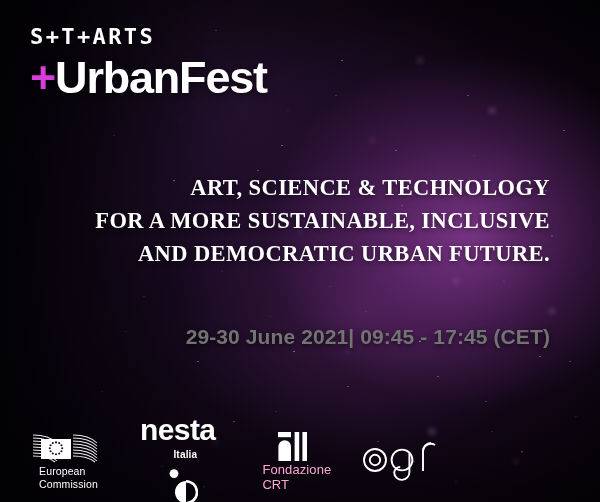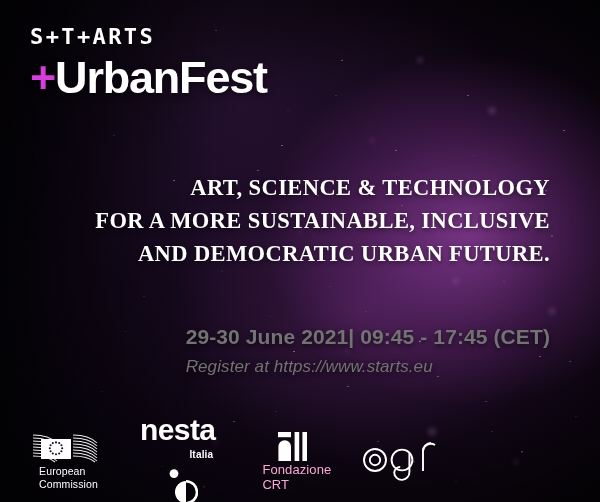--- a/index.html
+++ b/index.html
@@ -193,21 +193,21 @@
     letter-spacing:.1px;
   }
 
   
   #nesta-word{
     color:#fff;font-size:30px;font-weight:bold;line-height:1;
     letter-spacing:-.6px;
   }
   #nesta-italia{
     color:#fff;font-size:10px;font-weight:bold;line-height:1;
-    letter-spacing:.2px;text-align:right;margin-top:5px;margin-right:2px;
+    letter-spacing:.2px;text-align:right;margin-top:5px;margin-right:18px;
   }
   #nesta-mark{margin-left:6px;display:block;}
 
   
   #crt-words{
     margin-left:7px;color:#f9a8d4;font-size:13px;line-height:1.18;
     letter-spacing:.1px;
   }
 
   
@@ -234,21 +234,20 @@
     </div>
 
     <div id="headline">
       <div>ART, SCIENCE &amp; TECHNOLOGY</div>
       <div>FOR A MORE SUSTAINABLE, INCLUSIVE</div>
       <div>AND DEMOCRATIC URBAN FUTURE.</div>
     </div>
 
     <div id="eventinfo">
       <div id="event-date">29-30 June 2021| 09:45 - 17:45 (CET)</div>
-      <div id="event-register">Register at https://www.starts.eu</div>
     </div>
 
     <div id="logobar">
 
       <div class="logo" id="logo-ec">
         <svg id="ec-emblem" width="66" height="34" viewBox="0 0 66 34">
           <g fill="none" stroke="#ffffff" stroke-width="1.05" opacity=".92">
             <path d="M1 4 C12 4 20 7 25 12"></path>
             <path d="M1 7 C12 7 20 10 25 15"></path>
             <path d="M1 10 C12 10 20 13 25 18"></path>

